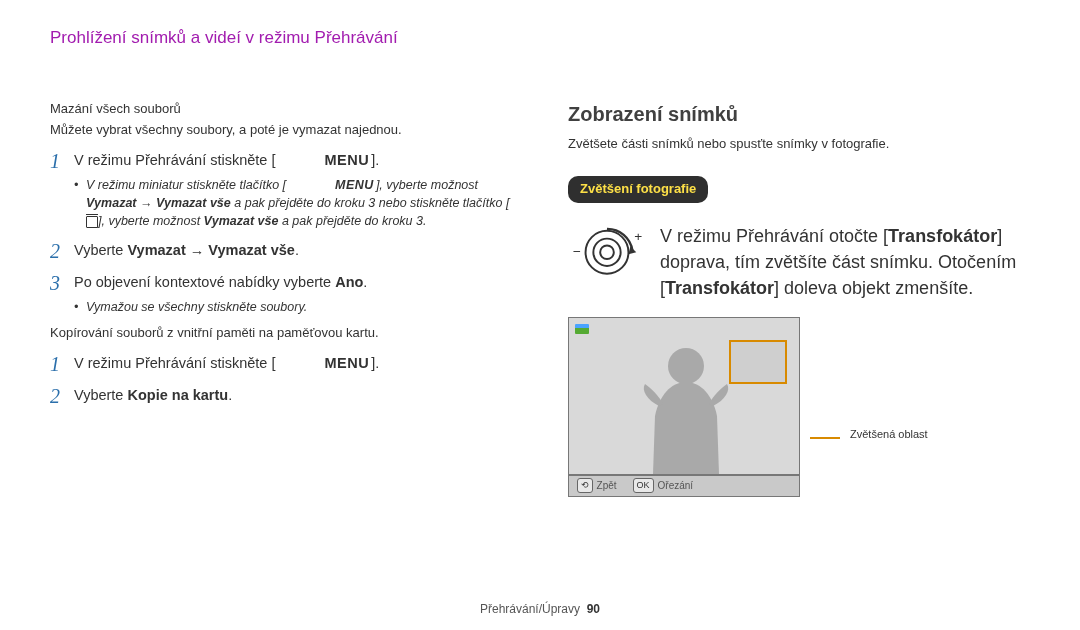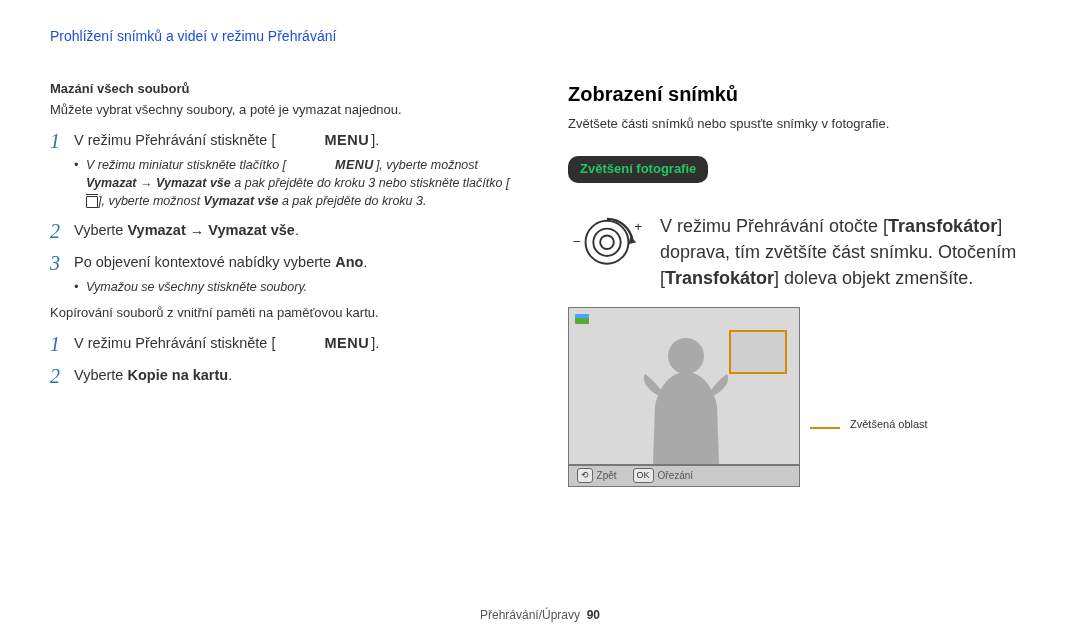--- a/index.html
+++ b/index.html
@@ -6,35 +6,35 @@
   body {
     font-family: "Segoe UI", Arial, sans-serif;
     width: 1080px;
     height: 630px;
     background: #fff;
     color: #333;
     position: relative;
     padding: 28px 50px 0 50px;
   }
   .page-header {
-    font-size: 14px;
-    color: #1d4ed8;
-    margin-bottom: 36px;
+    font-size: 17px;
+    color: #a21caf;
+    margin-bottom: 52px;
   }
   .columns {
     display: flex;
     gap: 56px;
   }
   .col {
     flex: 1;
     font-size: 13px;
     line-height: 1.45;
   }
   .subheading-bold {
-    font-weight: 700;
+    font-weight: 400;
     font-size: 13px;
     margin-bottom: 2px;
   }
   .para {
     margin-bottom: 10px;
   }
   .step {
     display: flex;
     align-items: flex-start;
     margin-top: 10px;
@@ -89,29 +89,29 @@
   .trash-icon::before {
     content: "";
     position: absolute;
     width: 12px; height: 2px;
     border-top: 1px solid #333;
     top: -3px; left: -1px;
   }
   .pill {
     display: inline-block;
     background: #2f2f2f;
-    color: #22c55e;
+    color: #fde047;
     font-weight: 700;
     font-size: 13px;
     padding: 4px 12px;
     border-radius: 10px;
-    margin: 12px 0 18px 0;
+    margin: 12px 0 8px 0;
   }
   .h2-blue {
-    color: #000000;
+    color: #404040;
     font-size: 20px;
     font-weight: 700;
     margin-bottom: 6px;
   }
   .zoom-row {
     display: flex;
     align-items: flex-start;
     gap: 14px;
     margin-top: 12px;
     margin-bottom: 16px;
@@ -190,21 +190,21 @@
     width: 30px;
     background: #d88a00;
     margin-top: 62px;
   }
   .caption {
     font-size: 11px;
     margin-top: 56px;
   }
   .footer {
     position: absolute;
-    bottom: 8px;
+    bottom: 14px;
     left: 0; right: 0;
     text-align: center;
     font-size: 12px;
     color: #555;
   }
   .footer .pnum { font-weight: 700; color: #333; }
 </style>
 </head>
 <body>
 

